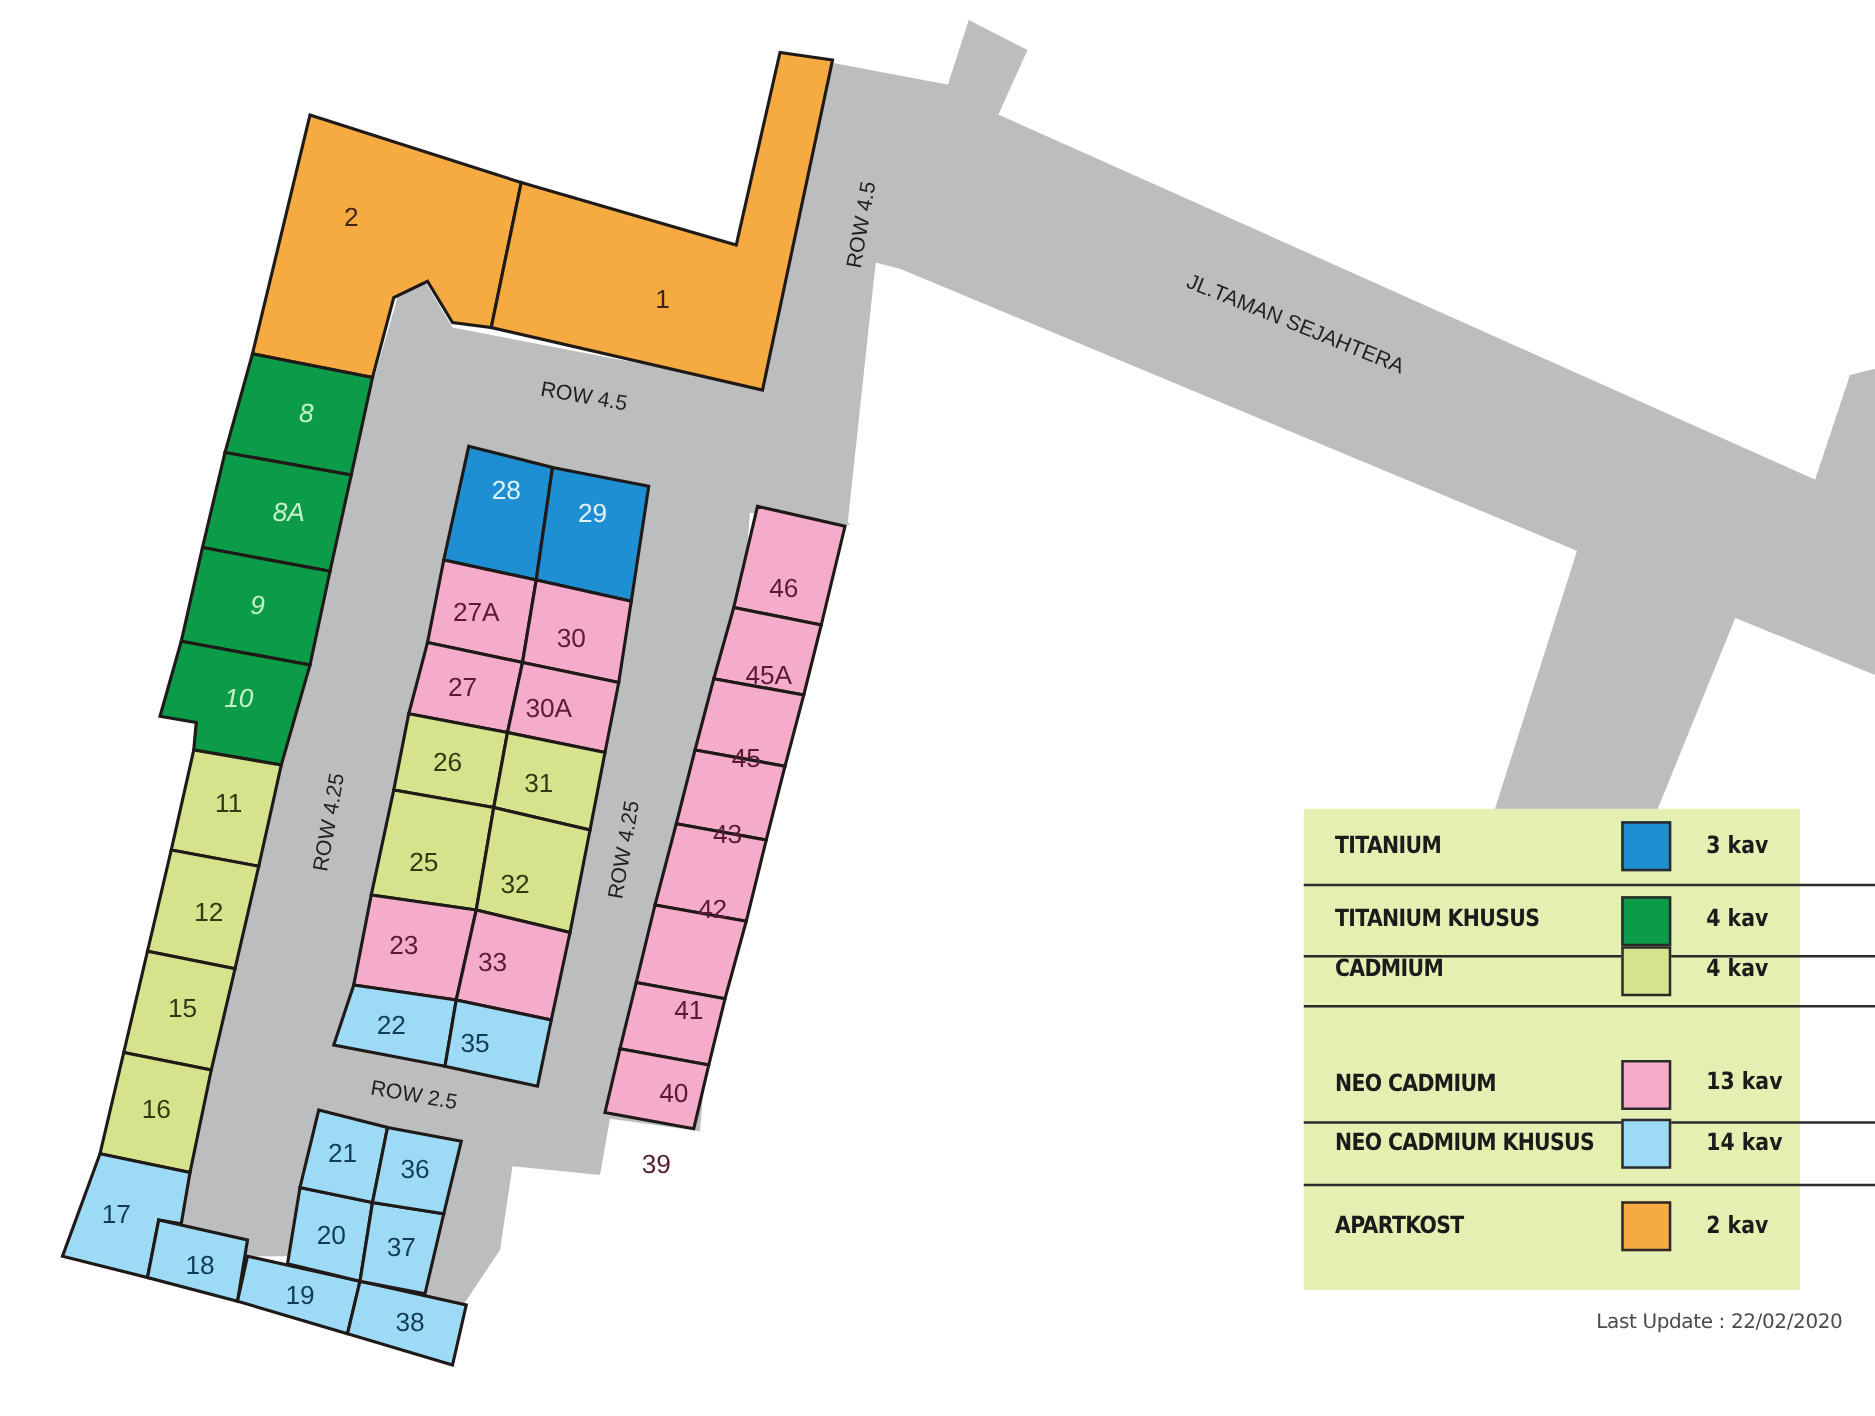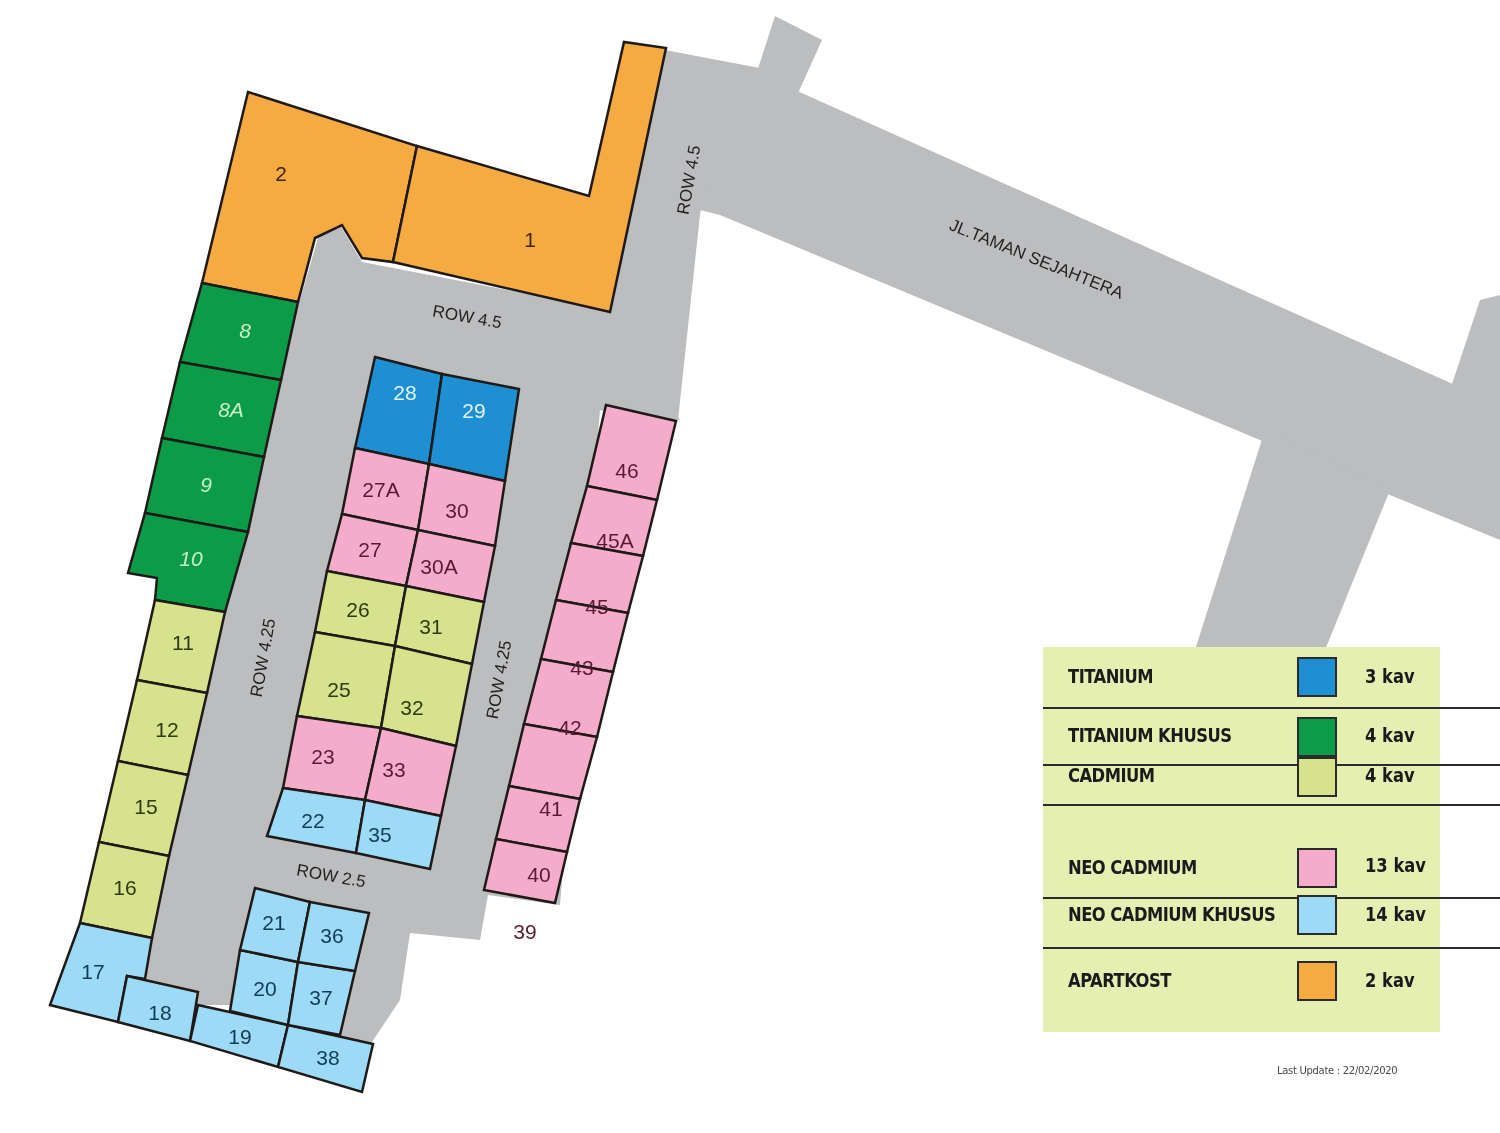--- a/index.html
+++ b/index.html
@@ -8,21 +8,21 @@
     .road { fill: #bcbdbf; }
     .lot { stroke: #1f1a17; stroke-width: 2.5; stroke-linejoin: miter; cursor: pointer; }
     .lbl { font-family: "Liberation Sans", sans-serif; font-size: 21px; text-anchor: middle; dominant-baseline: middle; pointer-events: none; }
     .road-lbl { font-family: "Liberation Sans", sans-serif; font-size: 17px; fill: #231f20; text-anchor: middle; dominant-baseline: middle; }
     .legend { position: absolute; left: 1043px; top: 647px; width: 397px; height: 385px; background: #e6efb2; }
     .legend-row { position: absolute; left: 0; width: 472px; border-bottom: 2px solid #2b2b2b; box-sizing: border-box; }
     .legend-row.last { border-bottom: none; padding-left: 32px; }
     .legend-name { position: absolute; left: 25px; font-family: "DejaVu Sans", sans-serif; font-weight: bold; font-size: 19px; color: #1b1b1b; letter-spacing: -0.6px; transform: scaleX(0.86); transform-origin: left center; white-space: nowrap; }
     .legend-swatch { position: absolute; left: 254px; width: 40px; height: 40px; border: 2px solid #2b2b2b; box-sizing: border-box; }
     .legend-count { position: absolute; left: 322px; font-family: "DejaVu Sans", sans-serif; font-weight: bold; font-size: 19px; color: #1b1b1b; transform: scaleX(0.86); transform-origin: left center; white-space: nowrap; }
-    .last-update { position: absolute; left: 1277px; top: 1047px; font-family: "DejaVu Sans", sans-serif; font-size: 10px; color: #4a4a4a; letter-spacing: -0.3px; margin-top: 18px; }
+    .last-update { position: absolute; left: 1277px; top: 1047px; font-family: "DejaVu Sans", sans-serif; font-size: 16px; color: #4a4a4a; letter-spacing: -0.3px; }
   </style>
 </head>
 <body>
 
 <svg id="map" viewBox="0 0 1500 1133" xmlns="http://www.w3.org/2000/svg">
 
   <g>
 
     <polygon class="road" points="664,50 760,68 795,90 1455,385 1500,388 1500,540 1385,493 1260,440 720,215 700,210"></polygon>
 

